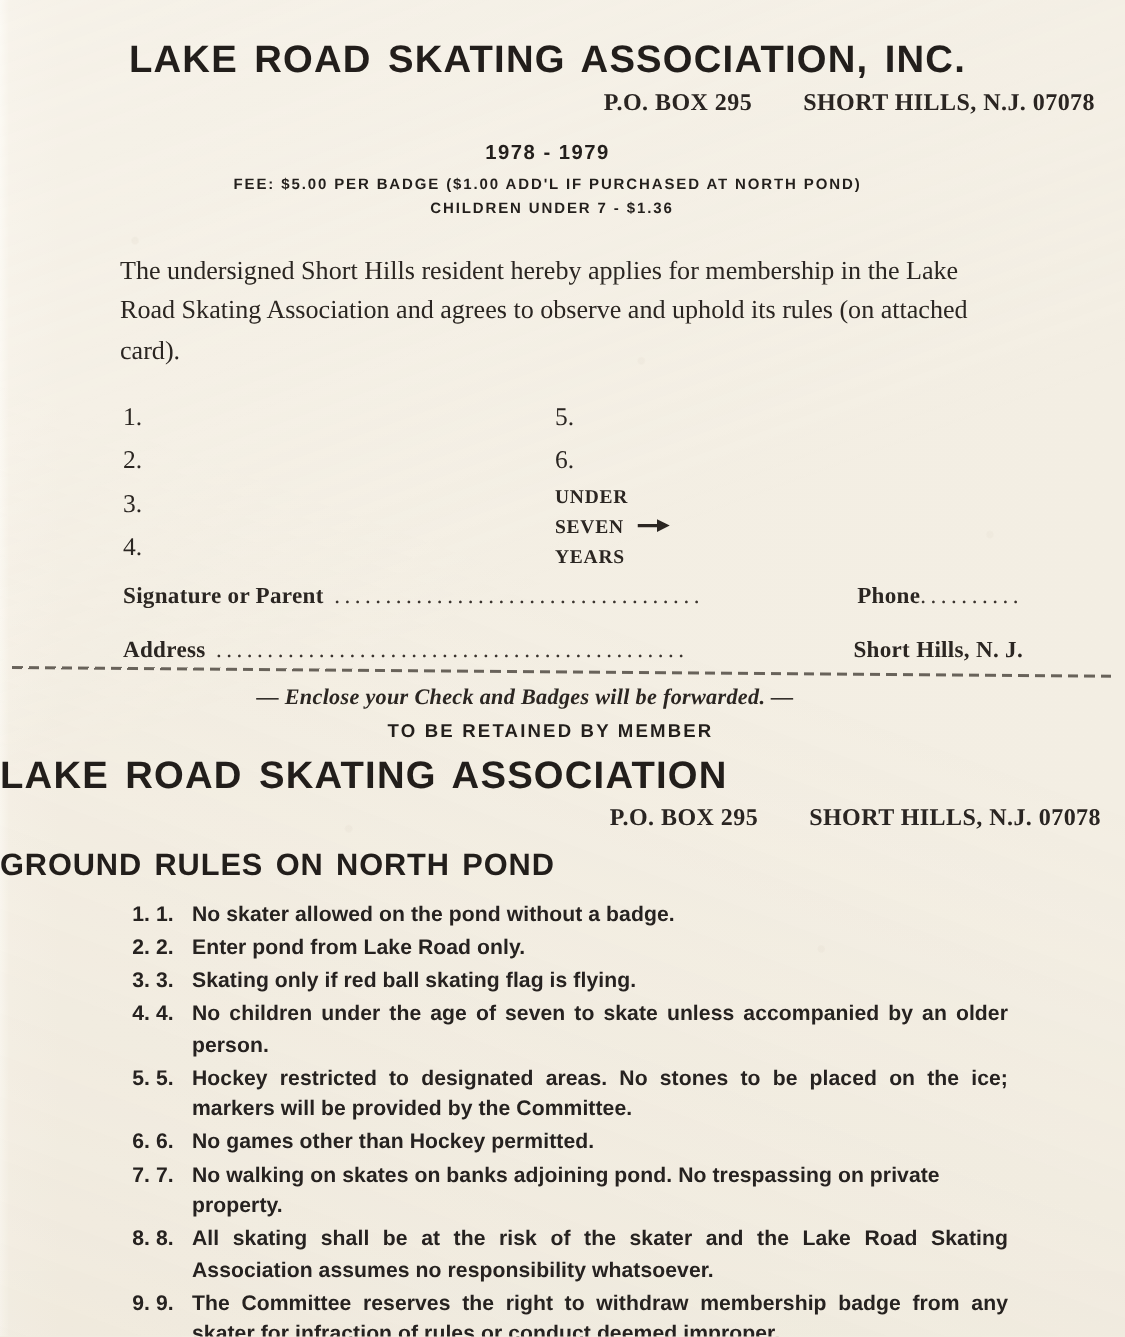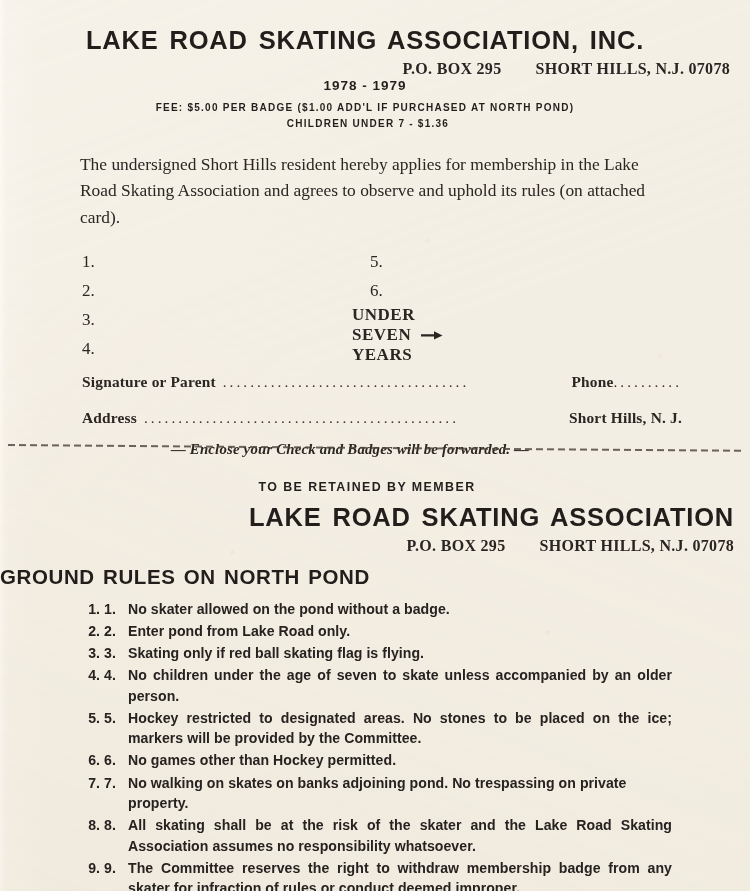--- a/index.html
+++ b/index.html
@@ -66,21 +66,21 @@
     text-align: right;
     font-size: 16px;
     font-weight: 700;
     letter-spacing: .3px;
     font-family: "Liberation Serif", serif;
     color: #2a2522;
   }
   .addr-line .gap { display: inline-block; width: 34px; }
 
   .season {
-    margin: 0 0 0 0;
+    margin: 16px 0 0 0;
     text-align: center;
     font-size: 13.5px;
     font-weight: 700;
     letter-spacing: 1px;
     font-family: "Liberation Sans", sans-serif;
     color: #231f1c;
   }
 
   .fee-block {
     margin: 7px 0 0 0;
@@ -115,25 +115,25 @@
     font-family: "Liberation Serif", serif;
     font-size: 17px;
     line-height: 29px;
     color: #2b2622;
   }
   .num-col.left  { left: 82px; top: 0; }
   .num-col.right { left: 370px; top: 0; }
 
   .under-seven {
     position: absolute;
-    left: 352px;
+    left: 370px;
     top: 58px;
     font-family: "Liberation Serif", serif;
     font-weight: 700;
-    font-size: 17px;
+    font-size: 13px;
     letter-spacing: .5px;
     line-height: 19.5px;
     color: #2b2622;
   }
   .arrow-glyph {
     display: inline-block;
     vertical-align: -1px;
     margin-left: 5px;
   }
 
@@ -216,21 +216,21 @@
     text-align: center;
     font-family: "Liberation Sans", sans-serif;
     font-weight: 700;
     font-size: 12.4px;
     letter-spacing: 1.45px;
     color: #231f1c;
   }
 
   .org-title-2 {
     margin: 9px 0 0 0;
-    text-align: right;
+    text-align: left;
     font-family: "Liberation Sans", sans-serif;
     font-weight: 700;
     font-size: 25.5px;
     letter-spacing: .8px;
     word-spacing: 3px;
     color: #221e1b;
   }
 
   .rules-title {
     margin: 10px 0 0 0;

